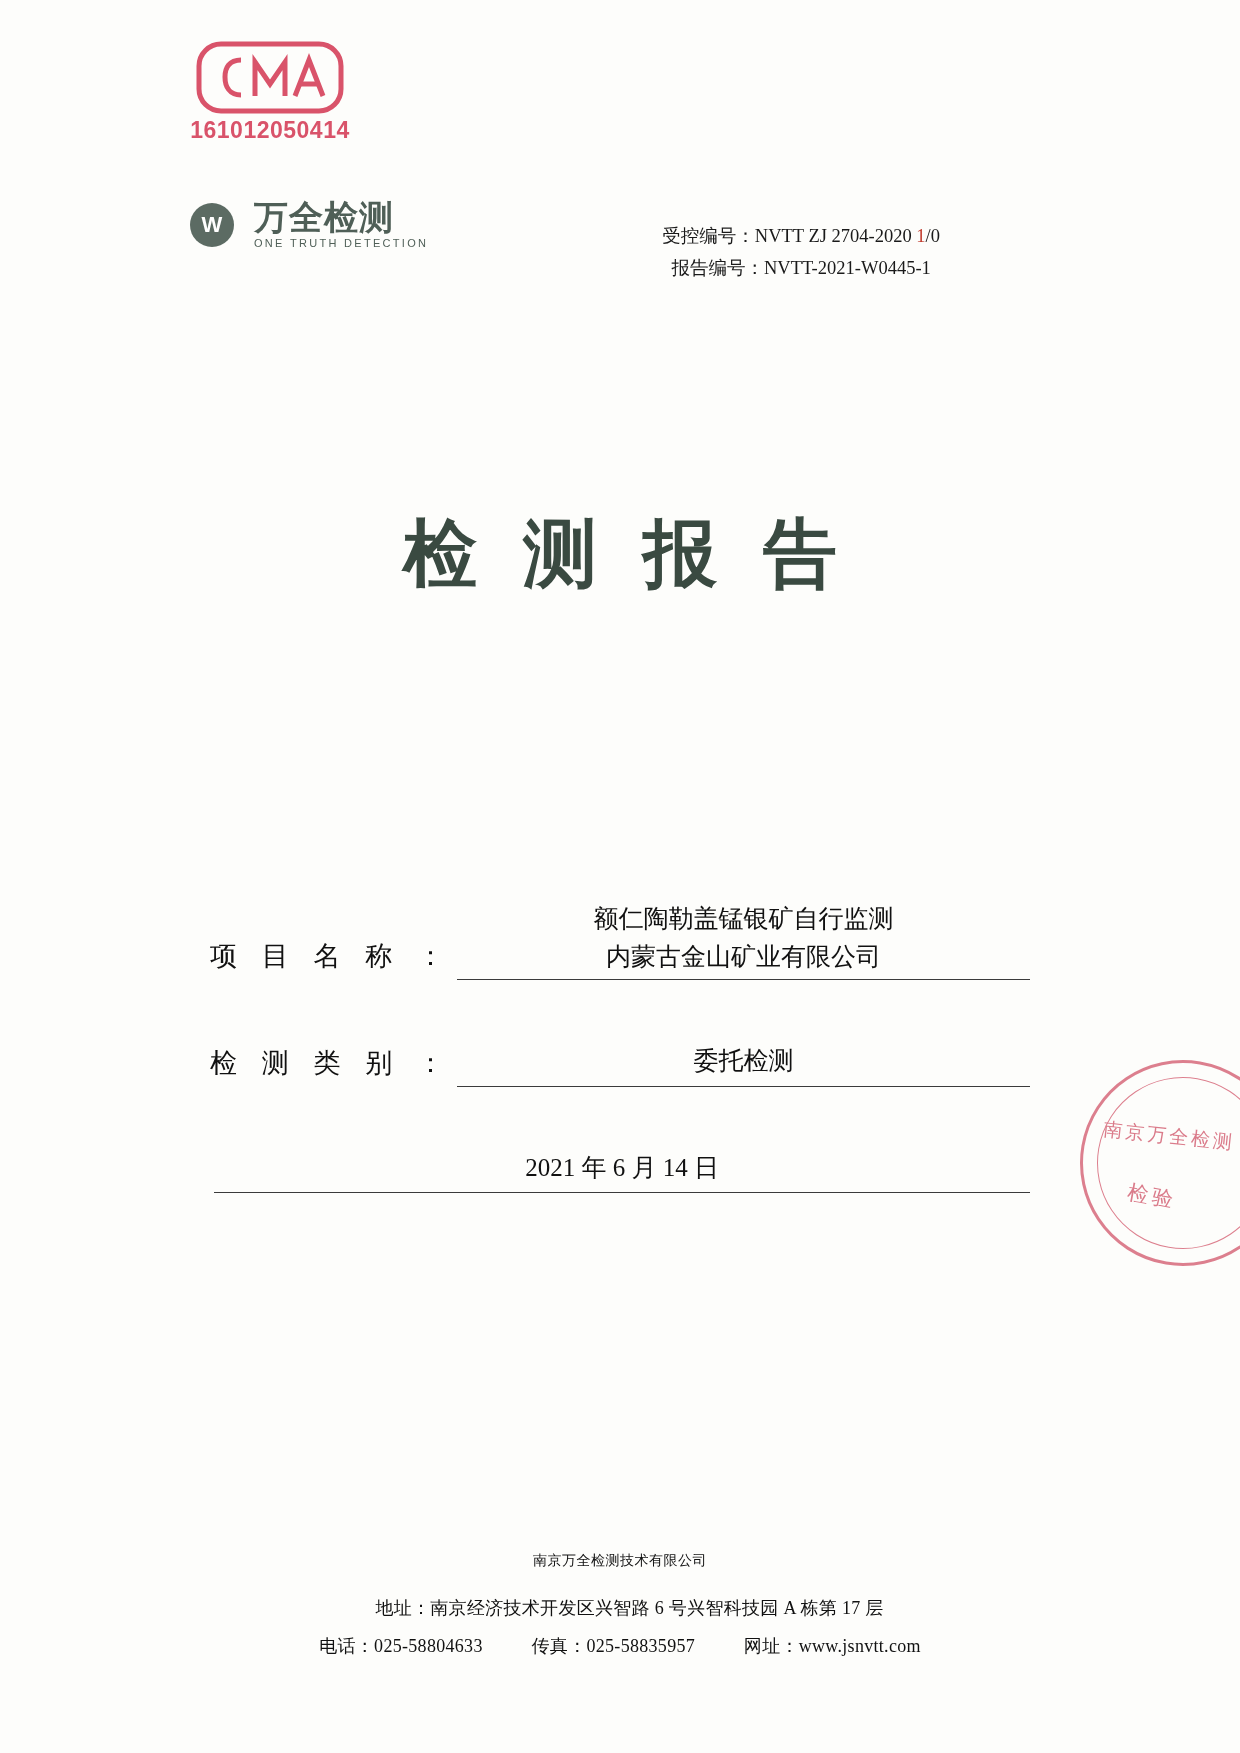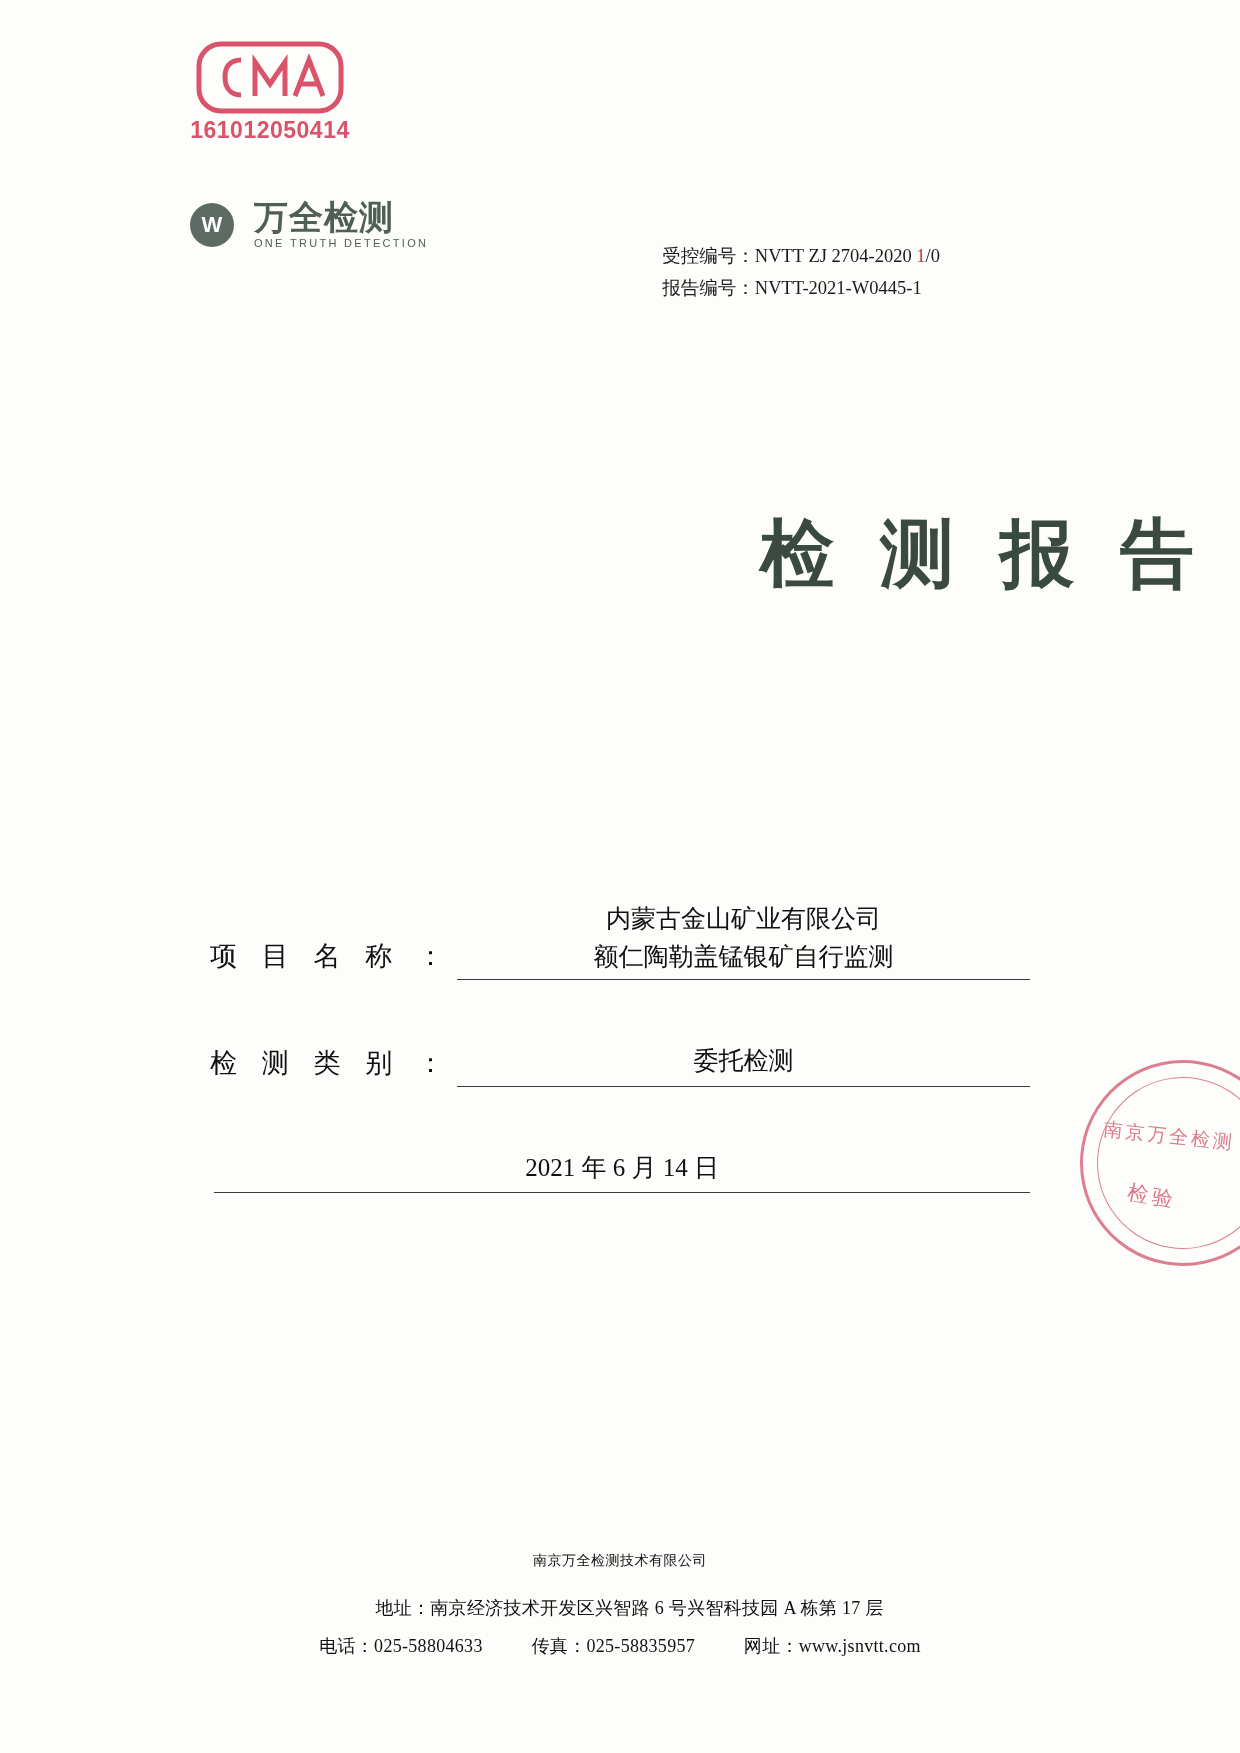--- a/index.html
+++ b/index.html
@@ -91,36 +91,36 @@
     font-size: 11px;
     color: #4f5f57;
     letter-spacing: 2.3px;
     margin-top: 2px;
   }
 
   
   .docnums {
     position: absolute;
     right: 300px;
-    top: 240px;
-    text-align: left;
+    top: 220px;
+    text-align: center;
     font-size: 18.5px;
     line-height: 1.75;
     white-space: nowrap;
   }
   .docnums .row { display: block; }
   .docnums .hl { color: #c0392b; }
 
   
   .main-title {
     position: absolute;
     left: 0;
     right: 0;
     top: 505px;
-    text-align: right;
+    text-align: center;
     font-family: "DejaVu Serif", serif;
     font-size: 74px;
     font-weight: bold;
     letter-spacing: 46px;
     text-indent: 46px;
     color: #3a4a41;
   }
 
   
   .fields {
@@ -262,22 +262,22 @@
     </div>
   </div>
 
   <div class="main-title">检测报告</div>
 
   <div class="fields">
 
     <div class="field-row">
       <div class="field-label">项 目 名 称 ：</div>
       <div class="field-value">
+        <span class="line2">额仁陶勒盖锰银矿自行监测</span>
         <span class="line2">内蒙古金山矿业有限公司</span>
-        <span class="line2">额仁陶勒盖锰银矿自行监测</span>
       </div>
     </div>
 
     <div class="field-row">
       <div class="field-label">检 测 类 别 ：</div>
       <div class="field-value single">委托检测</div>
     </div>
 
     <div class="field-row">
       <div class="field-value single">2021 年 6 月 14 日</div>

